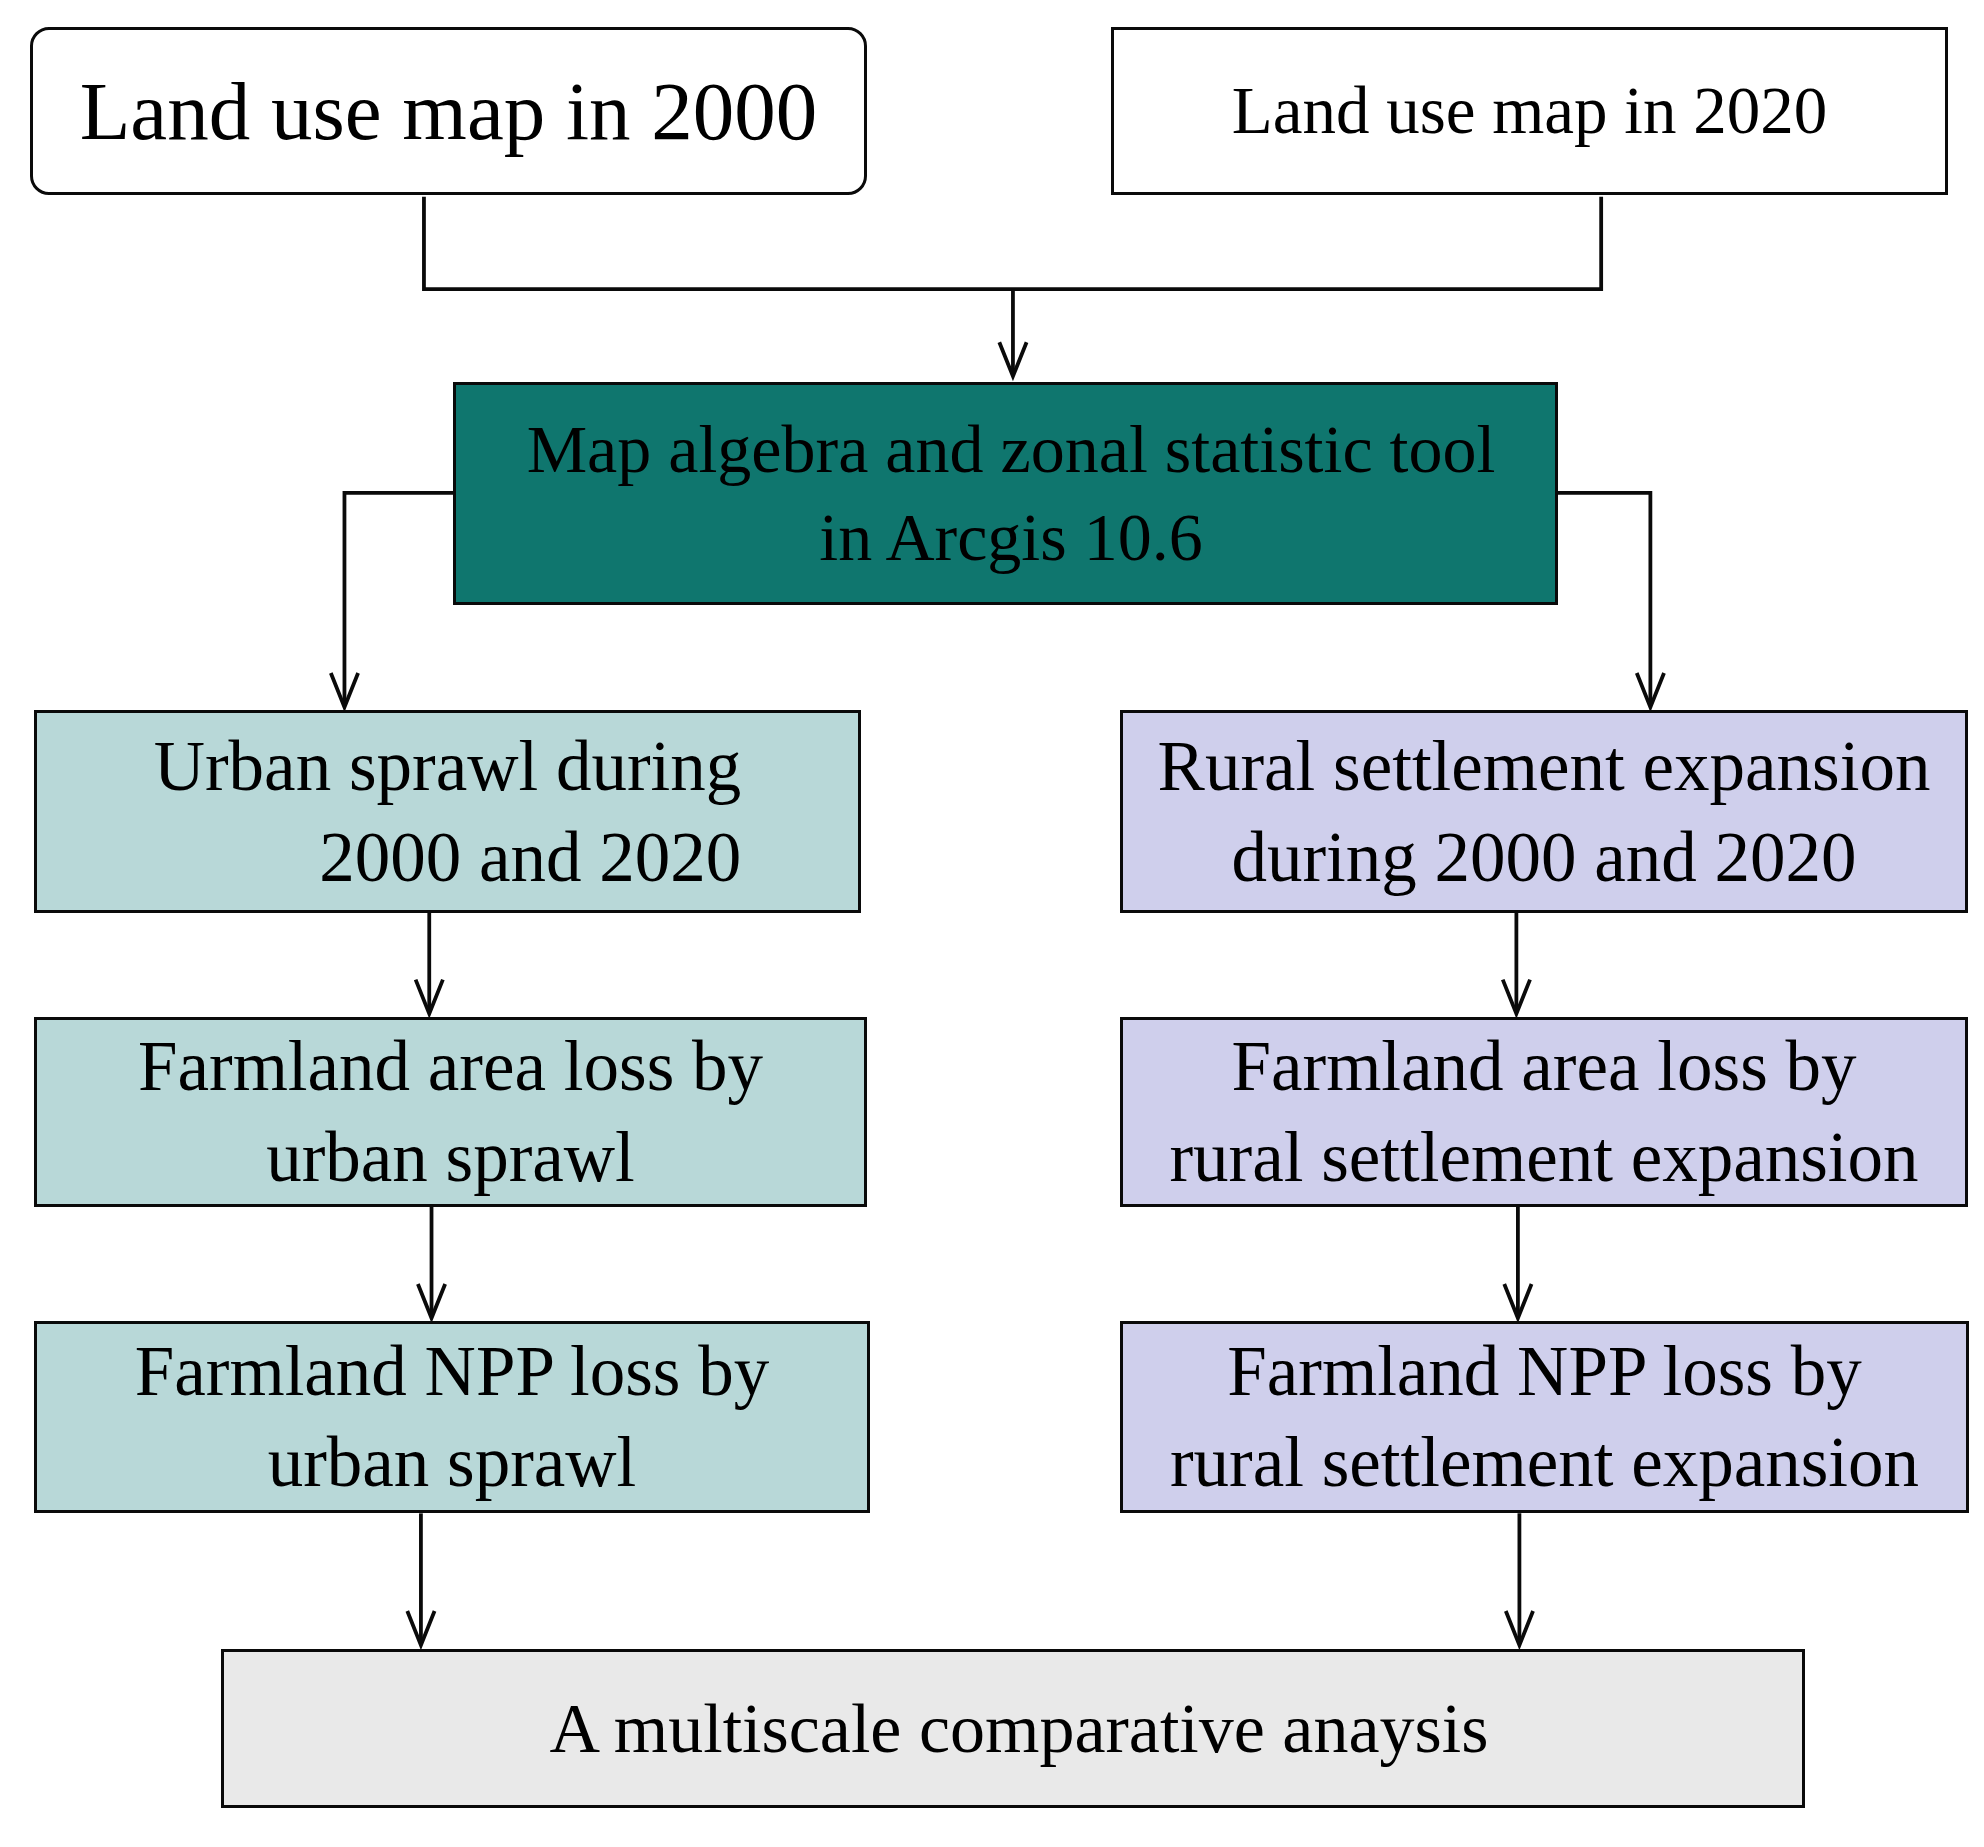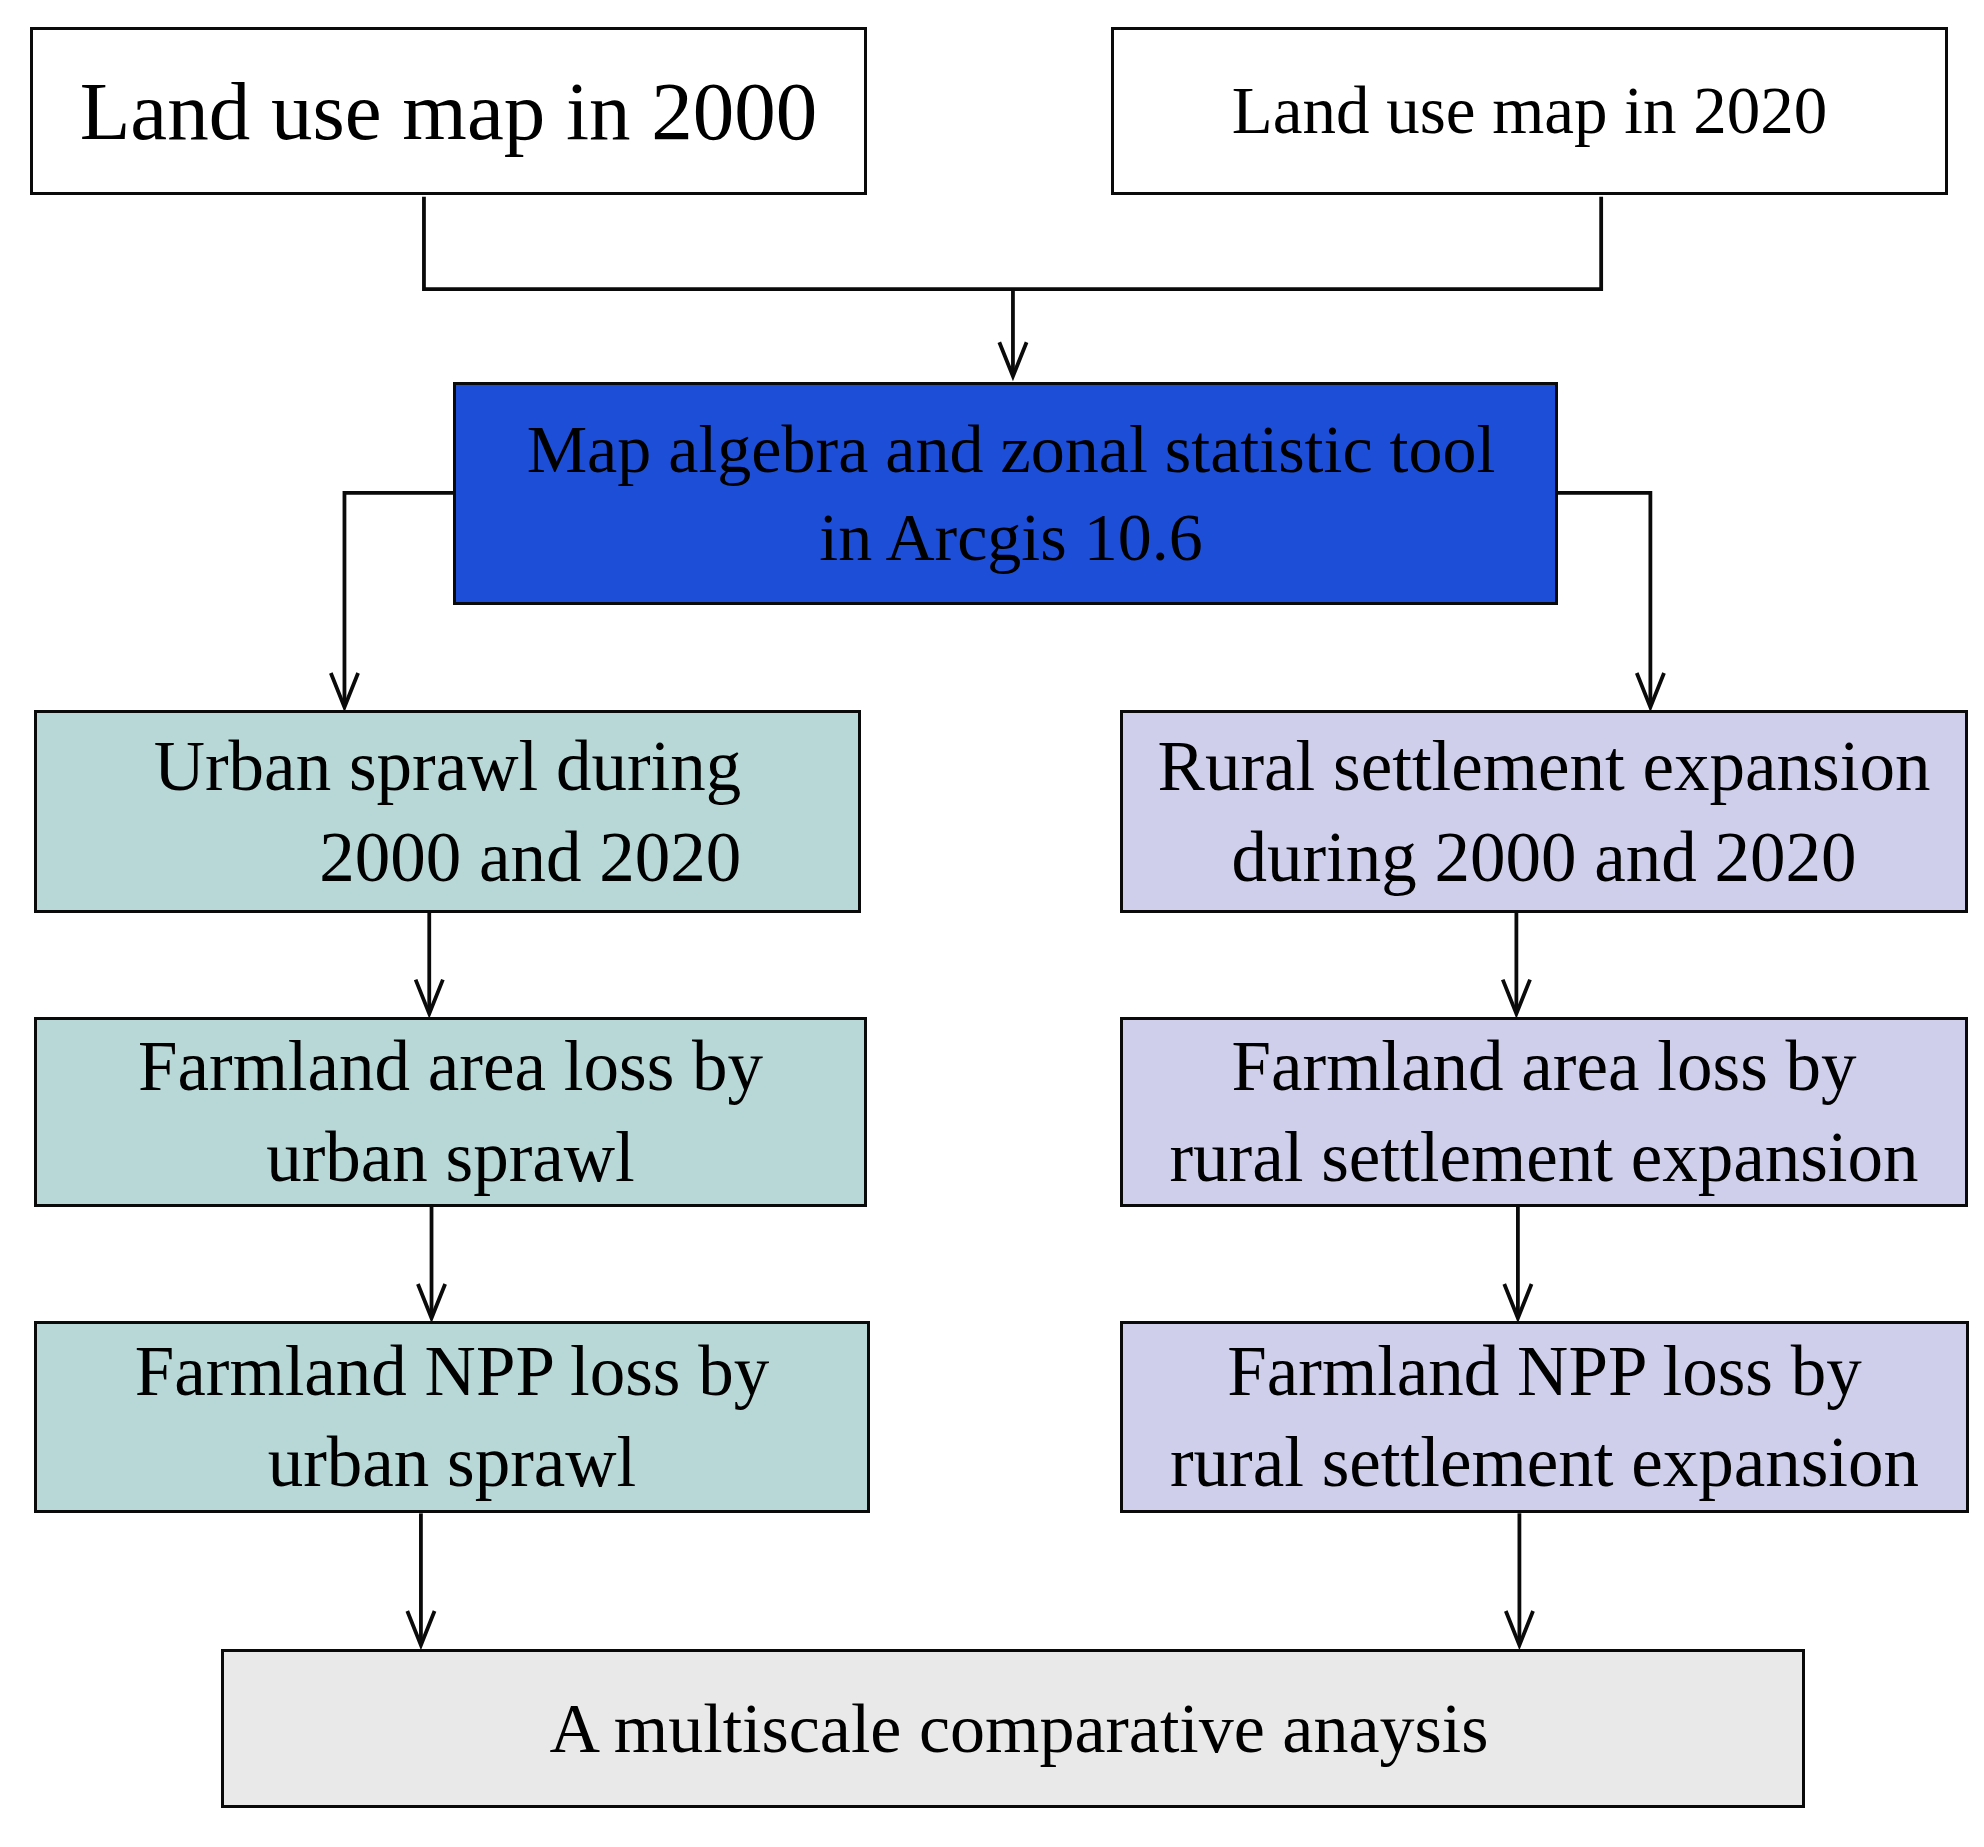--- a/index.html
+++ b/index.html
@@ -22,21 +22,21 @@
     border: 3.8px solid #0a0a0a;
     display: flex;
     align-items: center;
     justify-content: center;
     text-align: center;
     white-space: pre-line;
     line-height: 1.28;
     background: #ffffff;
   }
   
-  #land-use-2000  { left: 30px;   top: 27px;   width: 837px; height: 168px; font-size: 83px; }
+  #land-use-2000  { left: 30px;   top: 27px;   width: 837px; height: 168px; font-size: 83px; border-radius: 19px; }
   #land-use-2020  { left: 1111px; top: 27px;   width: 837px; height: 168px; font-size: 67px; }
   
   #gis-tool       { left: 453px;  top: 382px;  width: 1105px; height: 223px; font-size: 68px; }
   
   #urban-sprawl             { left: 34px;  top: 710px;  width: 827px; height: 203px; font-size: 71px; }
   #farmland-area-loss-urban { left: 34px;  top: 1017px; width: 833px; height: 190px; font-size: 71px; }
   #farmland-npp-loss-urban  { left: 34px;  top: 1321px; width: 836px; height: 192px; font-size: 71px; }
   
   #rural-expansion          { left: 1120px; top: 710px;  width: 848px; height: 203px; font-size: 71px; }
   #farmland-area-loss-rural { left: 1120px; top: 1017px; width: 848px; height: 190px; font-size: 71px; }
@@ -91,21 +91,21 @@
     <path d="M538 2128 L556 2173 L574 2128"></path>
 
     <path d="M2007 1999 V2168"></path>
     <path d="M1989 2128 L2007 2173 L2025 2128"></path>
   </svg>
 
   <div class="node" id="land-use-2000" style="background: rgb(255, 255, 255);">Land use map in 2000</div>
 
   <div class="node" id="land-use-2020" style="background: rgb(255, 255, 255);">Land use map in 2020</div>
 
-  <div class="node" id="gis-tool" style="background: #1d4ed8; padding-left: 11px;">Map algebra and zonal statistic tool
+  <div class="node" id="gis-tool" style="background: #0f766e; padding-left: 11px;">Map algebra and zonal statistic tool
 in Arcgis 10.6</div>
 
   <div class="node" id="urban-sprawl" style="background: rgb(184, 216, 216); text-align: right;">Urban sprawl during
 2000 and 2020</div>
 
   <div class="node" id="rural-expansion" style="background: rgb(207, 207, 236);">Rural settlement expansion
 during  2000 and 2020</div>
 
   <div class="node" id="farmland-area-loss-urban" style="background: rgb(184, 216, 216);">Farmland area loss by
 urban sprawl</div>

